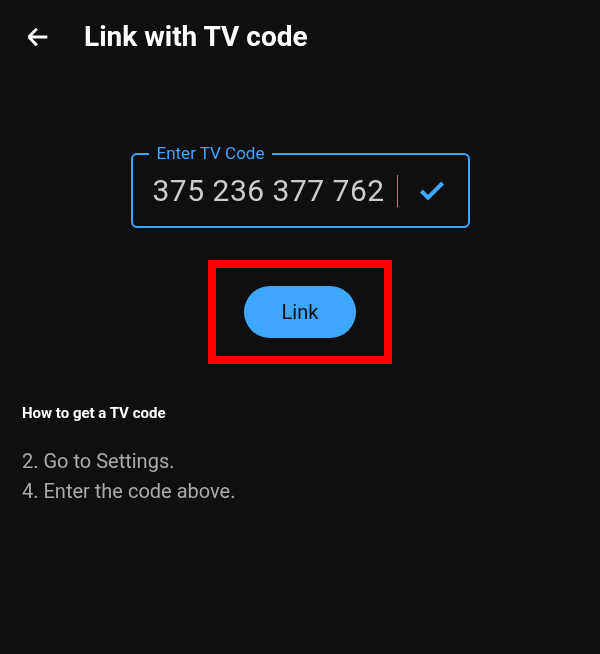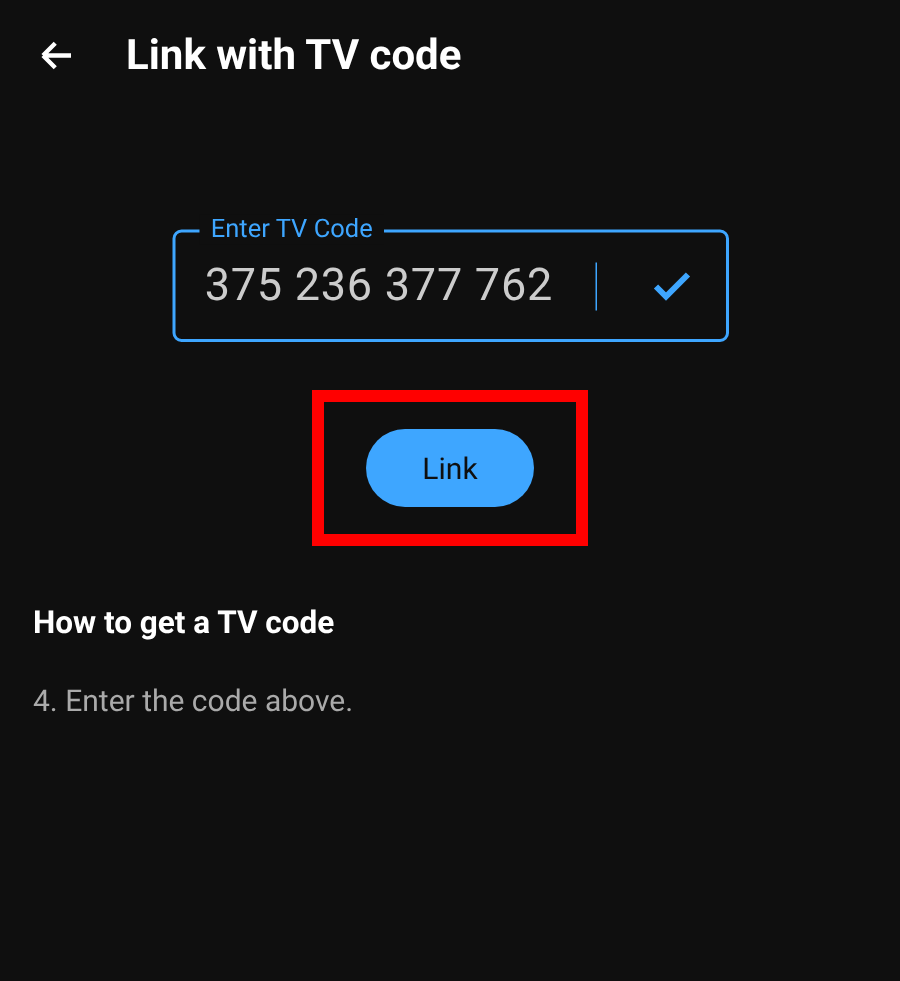--- a/index.html
+++ b/index.html
@@ -47,21 +47,21 @@
       margin-top: 80px;
       position: relative;
     }
     .input-wrapper {
       position: relative;
       border: 2px solid #3ea6ff;
       border-radius: 6px;
       padding: 18px 20px;
       display: flex;
       align-items: center;
-      gap: 34px;
+      gap: 18px;
       background: #0f0f0f;
     }
     .input-label {
       position: absolute;
       top: -12px;
       left: 16px;
       background: #0f0f0f;
       padding: 0 8px;
       color: #3ea6ff;
       font-size: 17px;
@@ -117,21 +117,21 @@
       font-size: 20px;
       font-weight: 400;
       cursor: pointer;
       font-family: inherit;
       text-align: center;
     }
     .instructions {
       padding: 40px 22px 0 22px;
     }
     .instructions-title {
-      font-size: 21px;
+      font-size: 15px;
       font-weight: 700;
       color: #ffffff;
       margin-bottom: 24px;
     }
     .instructions-list {
       color: #aaaaaa;
       font-size: 20px;
       line-height: 1.5;
       font-weight: 400;
     }
@@ -166,15 +166,16 @@
 
 <div class="link-button-container">
   <div class="highlight-box">
     <button class="link-button">Link</button>
   </div>
 </div>
 
 <div class="instructions">
   <div class="instructions-title">How to get a TV code</div>
   <div class="instructions-list">
+    <div><span>2. </span><span>Go to Settings.</span></div>
     <div><span>4. </span><span>Enter the code above.</span></div>
   </div>
 </div>
 
 </body></html>

